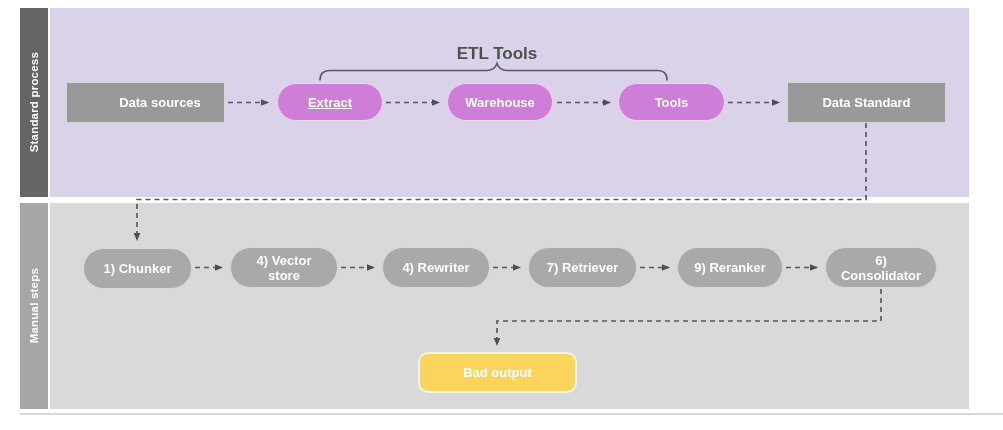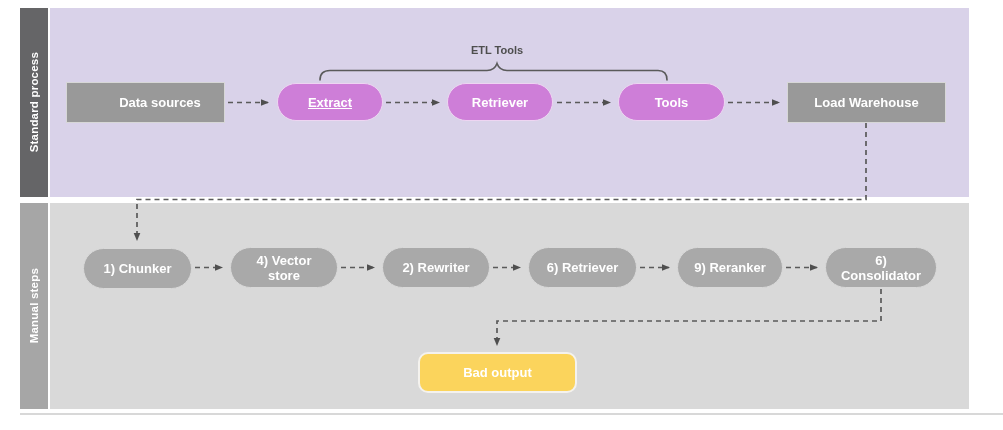--- a/index.html
+++ b/index.html
@@ -81,21 +81,21 @@
   .node-consolidator { left: 825px; top: 247px; width: 112px; height: 41px; }
 
   .node-bad-output { left: 418px; top: 352px; width: 159px; height: 41px; border-radius: 10px; }
 
   .etl-tools-label {
     position: absolute;
     left: 437px; top: 44px; width: 120px;
     text-align: center;
     color: var(--annotation-text);
     font-weight: bold;
-    font-size: 11px;
+    font-size: 17px;
   }
 
   .connectors {
     position: absolute;
     left: 0; top: 0;
     pointer-events: none;
   }
 
   .bottom-rule {
     position: absolute;
@@ -137,28 +137,28 @@
       <line x1="786" y1="267.5" x2="817" y2="267.5" marker-end="url(#arrow)"></line>
       <polyline points="881,289 881,321 497,321 497,345" marker-end="url(#arrow)"></polyline>
     </g>
     <path d="M 320 80 Q 320 70.5 330 70.5 L 487 70.5 Q 494.5 70.5 497 63.5 Q 499.5 70.5 507 70.5 L 658 70.5 Q 667 70.5 667 80" stroke="#5a5a5a" stroke-width="1.6" fill="none" stroke-linecap="round"></path>
   </svg>
 
   <div class="etl-tools-label">ETL Tools</div>
 
   <div class="node rect-gray node-data-sources">Data sources</div>
   <div class="node pill-pink node-extract">Extract</div>
-  <div class="node pill-pink node-transform">Retriever</div>
+  <div class="node pill-pink node-transform">Warehouse</div>
   <div class="node pill-pink node-load">Tools</div>
-  <div class="node rect-gray node-data-warehouse">Load Warehouse</div>
+  <div class="node rect-gray node-data-warehouse">Data Standard</div>
 
   <div class="node pill-gray node-chunker">1) Chunker</div>
   <div class="node pill-gray node-vector-store">4) Vector store</div>
-  <div class="node pill-gray node-rewriter">2) Rewriter</div>
-  <div class="node pill-gray node-retriever">6) Retriever</div>
+  <div class="node pill-gray node-rewriter">4) Rewriter</div>
+  <div class="node pill-gray node-retriever">7) Retriever</div>
   <div class="node pill-gray node-reranker">9) Reranker</div>
   <div class="node pill-gray node-consolidator">6) Consolidator</div>
 
   <div class="node rect-yellow node-bad-output">Bad output</div>
 
   <div class="bottom-rule"></div>
 
 </div>
 
 </body></html>

